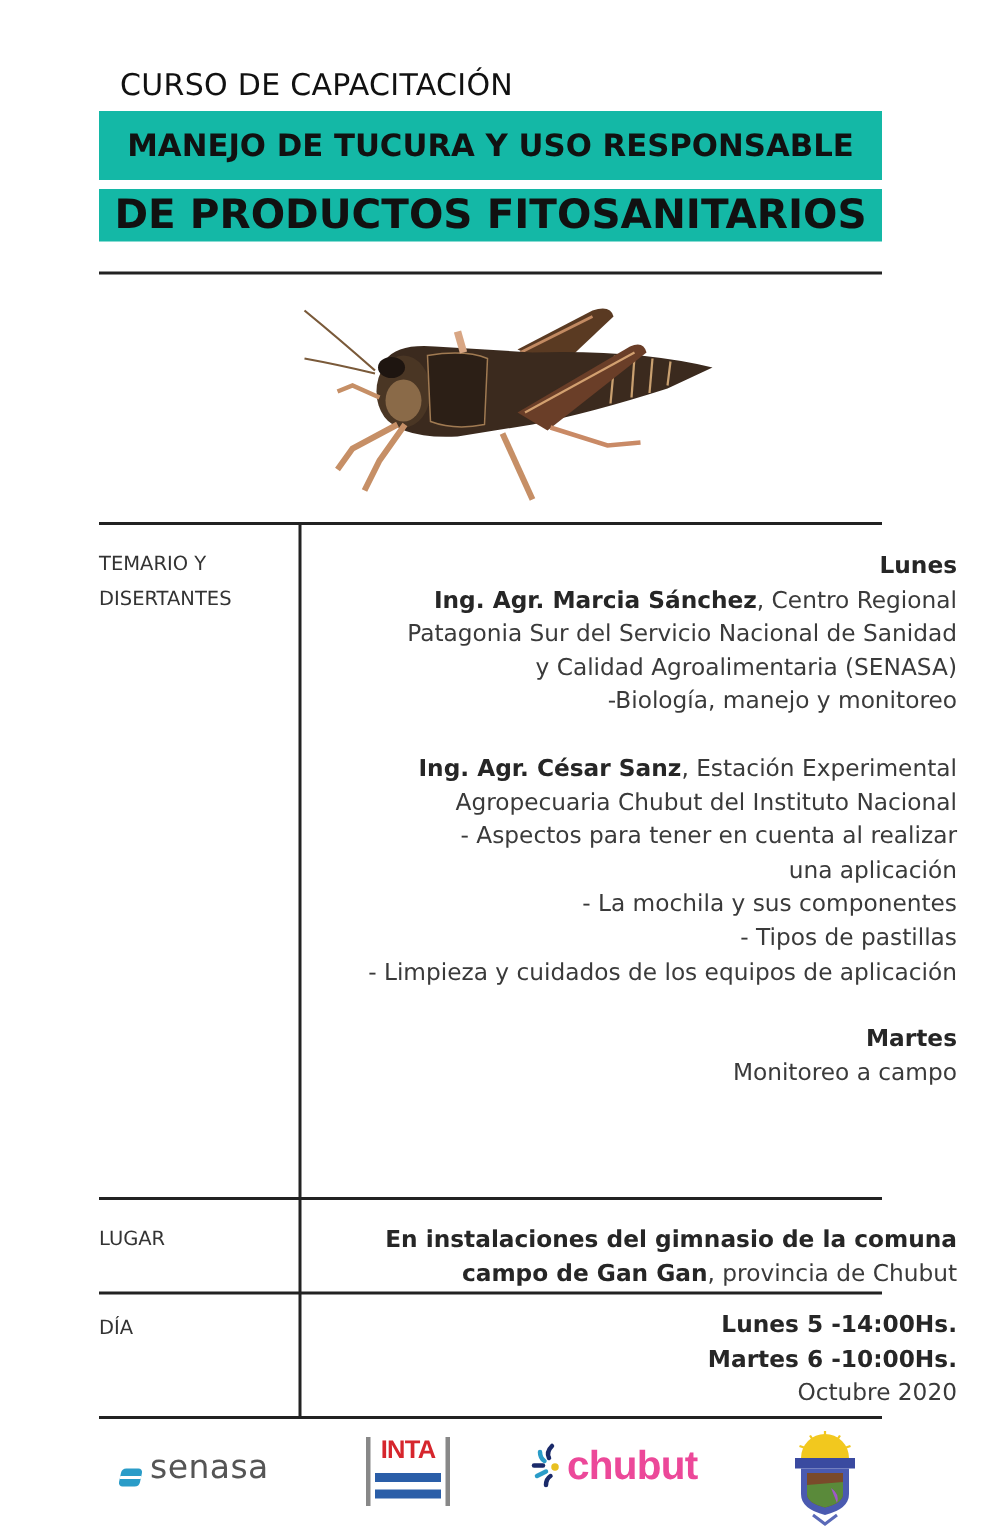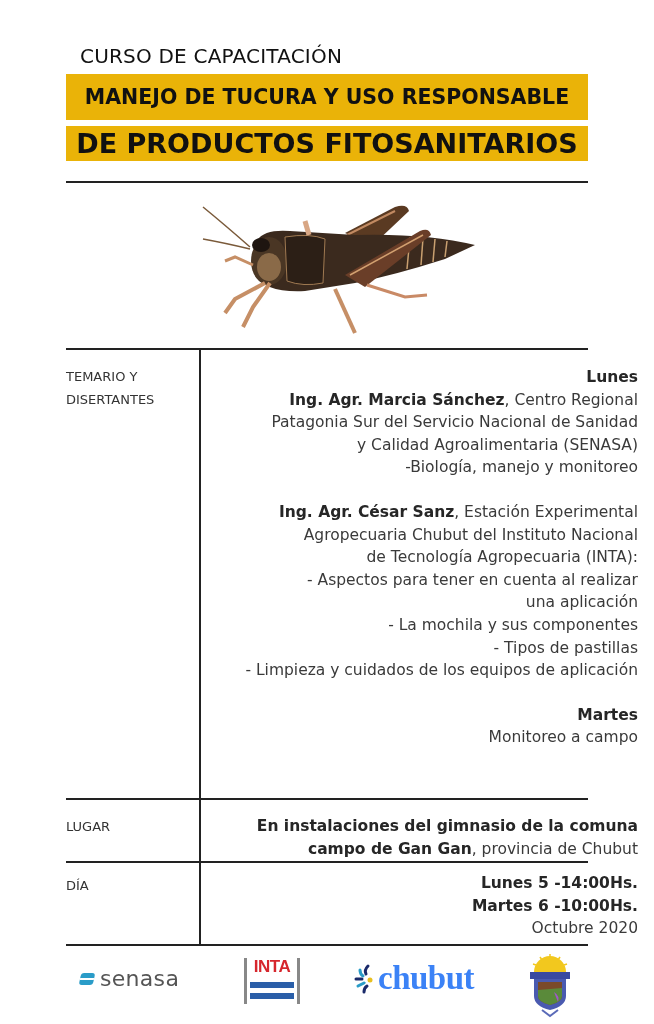--- a/index.html
+++ b/index.html
@@ -6,21 +6,21 @@
   body {
     width:654px; height:1024px; background:#ffffff; position:relative; overflow:hidden;
     font-family:"DejaVu Sans", "Liberation Sans", sans-serif; color:#1a1a1a;
   }
   .abs { position:absolute; }
   .kicker {
     left:80px; top:44px; font-size:20px; letter-spacing:0.2px; color:#111;
     font-family:"DejaVu Sans", sans-serif; font-weight:normal;
   }
   .band {
-    left:66px; width:522px; background:#eab308; color:#111; font-weight:bold;
+    left:66px; width:522px; background:#14b8a6; color:#111; font-weight:bold;
     font-family:"DejaVu Sans", sans-serif; display:flex; align-items:center; justify-content:center;
     white-space:nowrap;
   }
   .band1 { top:74px; height:46px; font-size:20.5px; letter-spacing:0px; }
   .band2 { top:126px; height:35px; font-size:27px; letter-spacing:0px; }
   .rule { left:66px; width:522px; background:#222; }
   .vrule { left:199px; width:2px; background:#222; }
 
   .insect { left:195px; top:195px; width:285px; height:145px; }
 
@@ -30,31 +30,31 @@
   .content {
     left:218px; width:420px; font-size:15.5px; line-height:22.6px; color:#3a3a3a;
     font-family:"DejaVu Sans", sans-serif; white-space:nowrap;
   }
   .content b { color:#262626; }
   .content .line { display:block;text-align:right; }
   .gap { height:22px; }
 
   .logos { top:952px; left:66px; width:522px; height:68px; }
   .logo { position:absolute; }
-  .senasa { left:14px; top:14px; display:flex; align-items:center; gap:6px; }
+  .senasa { left:14px; top:14px; display:flex; align-items:flex-end; gap:6px; }
   .senasa-mark { width:14px; height:12px; background:#2a9cc8; border-radius:3px; transform:skewX(-12deg); position:relative; }
   .senasa-mark:after { content:""; position:absolute; left:0; right:0; top:5px; height:2px; background:#fff; }
   .senasa-text { font-size:22px; color:#555; font-family:"DejaVu Sans", sans-serif; letter-spacing:0.3px; }
   .inta { left:178px; top:6px; width:50px; height:46px; border-left:3px solid #888; border-right:3px solid #888; background:#fff; }
   .inta-text { position:absolute; top:-1px; left:0; right:0; text-align:center; color:#d6262d; font-weight:bold; font-size:17px; font-family:"Liberation Sans", sans-serif; letter-spacing:-0.5px; }
   .inta-bar1, .inta-bar2 { position:absolute; left:3px; right:3px; height:6px; background:#2a5ea8; }
   .inta-bar1 { top:24px; } .inta-bar2 { top:35px; }
   .chubut { left:288px; top:8px; display:flex; align-items:center; }
   .chubut-sun { width:24px; height:34px; position:relative; }
-  .chubut-text { font-family:Liberation Serif, serif; font-weight:bold; font-size:33px; color:#3b82f6; letter-spacing:-0.5px; }
+  .chubut-text { font-family:Liberation Sans, sans-serif; font-weight:bold; font-size:27px; color:#ec4899; letter-spacing:-0.5px; }
   .shield { left:462px; top:0px; width:44px; height:66px; }
 </style>
 </head>
 <body>
 
 <div class="abs kicker">CURSO DE CAPACITACIÓN</div>
 <div class="abs band band1">
   <span>MANEJO DE TUCURA Y USO RESPONSABLE</span>
 </div>
 <div class="abs band band2">
@@ -111,21 +111,20 @@
 
 <div class="abs content" style="top:366px;">
   <span class="line"><b>Lunes</b></span>
   <span class="line"><b>Ing. Agr. Marcia Sánchez</b><span>, Centro Regional</span></span>
   <span class="line">Patagonia Sur del Servicio Nacional de Sanidad</span>
   <span class="line">y Calidad Agroalimentaria (SENASA)</span>
   <span class="line">-Biología, manejo y monitoreo</span>
   <span class="line gap"></span>
   <span class="line"><b>Ing. Agr. César Sanz</b><span>, Estación Experimental</span></span>
   <span class="line">Agropecuaria Chubut del Instituto Nacional</span>
-  <span class="line">de Tecnología Agropecuaria (INTA):</span>
   <span class="line">- Aspectos para tener en cuenta al realizar</span>
   <span class="line">una aplicación</span>
   <span class="line">- La mochila y sus componentes</span>
   <span class="line">- Tipos de pastillas</span>
   <span class="line">- Limpieza y cuidados de los equipos de aplicación</span>
   <span class="line gap"></span>
   <span class="line"><b>Martes</b></span>
   <span class="line">Monitoreo a campo</span>
 </div>
 

